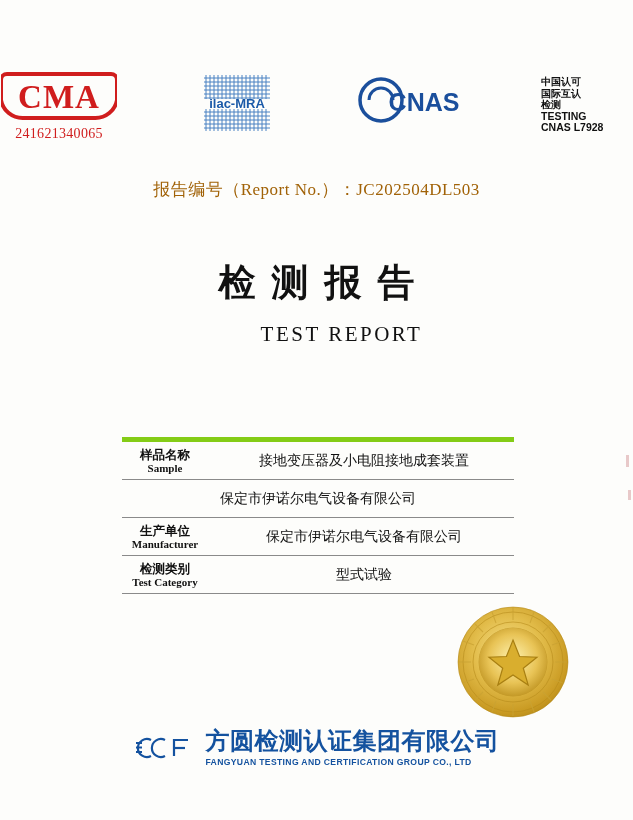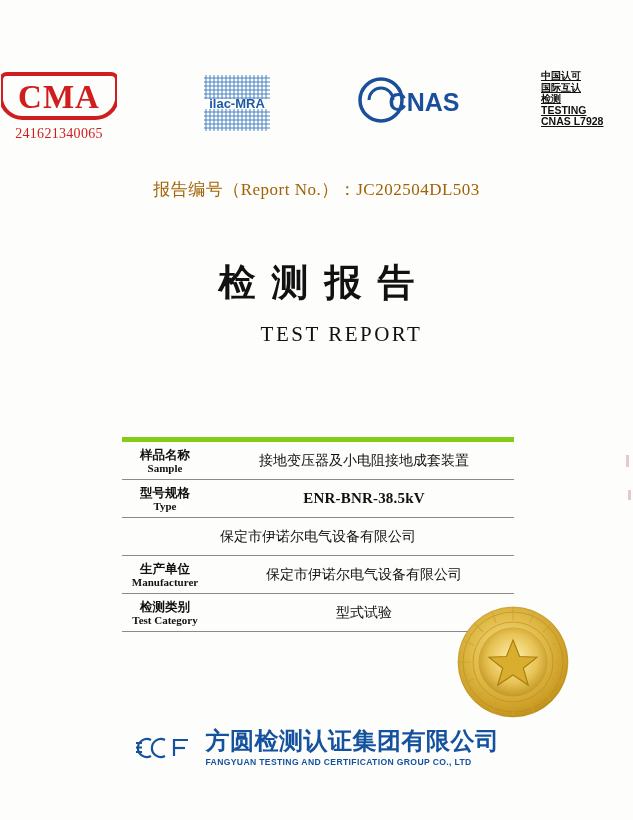--- a/index.html
+++ b/index.html
@@ -69,28 +69,27 @@
   
   .cnas-block {
     position: relative;
     margin-top: 4px;
     width: 102px;
     height: 60px;
   }
 
   
   .cnas-text {
-    margin-top: 0;
+    margin-top: 6px;
     font-family: "Liberation Sans", sans-serif;
     font-size: 10.5px;
     line-height: 11.6px;
     font-weight: bold;
     color: #111;
     width: 92px;
-    text-decoration: underline;
   }
   .cnas-text .cn { font-family: "DejaVu Sans", sans-serif; font-weight: bold; font-size: 10px; }
 
   
   .report-no {
     position: absolute;
     top: 178px;
     left: 0;
     width: 100%;
     text-align: center;
@@ -314,27 +313,20 @@
   <div class="info-table">
 
     <div class="info-row">
       <div class="info-label">
         <span class="label-cn">样品名称</span>
         <span class="label-en">Sample</span>
       </div>
       <div class="info-value">接地变压器及小电阻接地成套装置</div>
     </div>
 
-    <div class="info-row">
-      <div class="info-label">
-        <span class="label-cn">型号规格</span>
-        <span class="label-en">Type</span>
-      </div>
-      <div class="info-value latin">ENR-BNR-38.5kV</div>
-    </div>
 
     <div class="info-row">
       <div class="info-value">保定市伊诺尔电气设备有限公司</div>
     </div>
 
     <div class="info-row">
       <div class="info-label">
         <span class="label-cn">生产单位</span>
         <span class="label-en">Manufacturer</span>
       </div>

